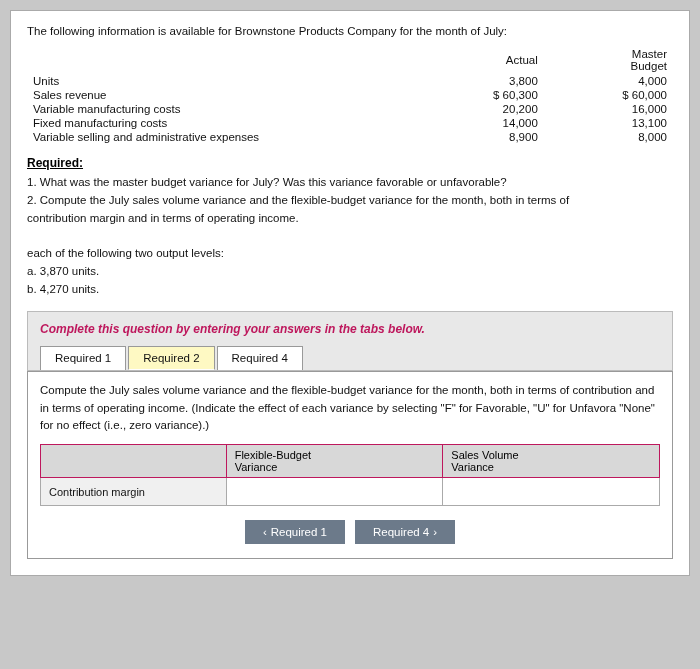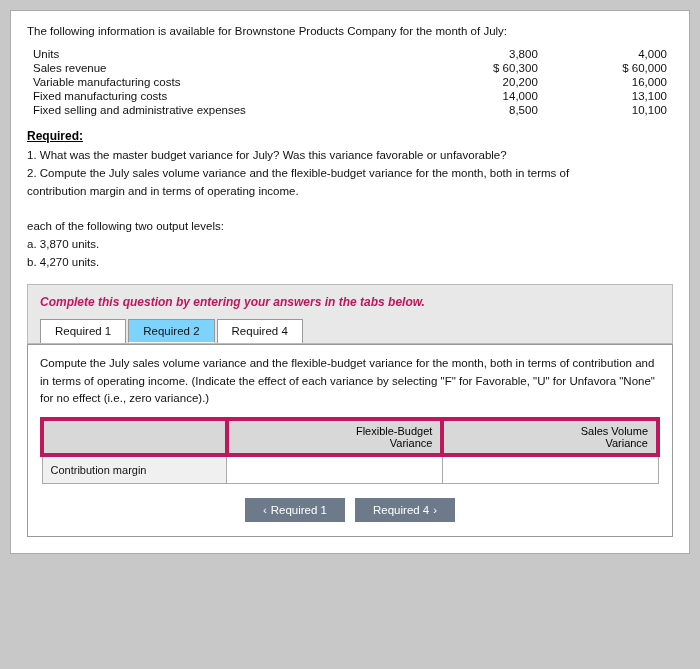--- a/index.html
+++ b/index.html
@@ -83,21 +83,21 @@
       background: #fff;
       border: 1px solid #999;
       border-bottom: none;
       padding: 5px 14px;
       cursor: pointer;
       font-size: 11.5px;
       color: #111;
       margin-right: 2px;
     }
     .tab.active {
-      background: #7dd3fc;
+      background: #fef9c3;
       border-bottom: 1px solid #fff;
       font-weight: normal;
       z-index: 2;
     }
     .tab-content {
       background: #fff;
       border: 1px solid #999;
       padding: 10px 12px 14px 12px;
     }
     .tab-desc {
@@ -108,23 +108,23 @@
     }
     
     .inner-table {
       width: 100%;
       border-collapse: collapse;
       font-size: 11.5px;
       margin-bottom: 14px;
     }
     .inner-table th {
       background: #d8d8d8;
-      border: 4px solid #be185d;
+      border: 1px solid #be185d;
       padding: 4px 8px;
-      text-align: right;
+      text-align: left;
       font-weight: normal;
       font-size: 11px;
     }
     .inner-table td {
       border: 1px solid #aaa;
       padding: 5px 8px;
       color: #111;
       height: 28px;
     }
     .inner-table td.row-label {
@@ -157,20 +157,25 @@
     .chevron-right::after { content: ' ›'; }
   </style>
 </head>
 <body>
 
 <div class="page">
   <p class="intro-text">The following information is available for Brownstone Products Company for the month of July:</p>
 
   <table class="data-table">
     <tbody>
+        <tr class="header-row">
+      <td class="col-label"></td>
+      <td class="col-actual">Actual</td>
+      <td class="col-budget">Master<br>Budget</td>
+    </tr>
     <tr>
       <td class="col-label">Units</td>
       <td class="col-actual">3,800</td>
       <td class="col-budget">4,000</td>
     </tr>
     <tr>
       <td class="col-label">Sales revenue</td>
       <td class="col-actual">$ 60,300</td>
       <td class="col-budget">$ 60,000</td>
     </tr>
@@ -178,23 +183,23 @@
       <td class="col-label">Variable manufacturing costs</td>
       <td class="col-actual">20,200</td>
       <td class="col-budget">16,000</td>
     </tr>
     <tr>
       <td class="col-label">Fixed manufacturing costs</td>
       <td class="col-actual">14,000</td>
       <td class="col-budget">13,100</td>
     </tr>
     <tr>
-      <td class="col-label">Fixed selling and administrative expenses</td>
-      <td class="col-actual">8,500</td>
-      <td class="col-budget">10,100</td>
+      <td class="col-label">Variable selling and administrative expenses</td>
+      <td class="col-actual">8,900</td>
+      <td class="col-budget">8,000</td>
     </tr>
   </tbody>
     </table>
 
   <div class="required-section">
     <div class="required-title">Required:</div>
     <div class="required-list">
       <span>1. What was the master budget variance for July? Was this variance favorable or unfavorable?</span><br>
       <span>2. Compute the July sales volume variance and the flexible-budget variance for the month, both in terms of</span><br>
       <span>contribution margin and in terms of operating income.</span><br>

